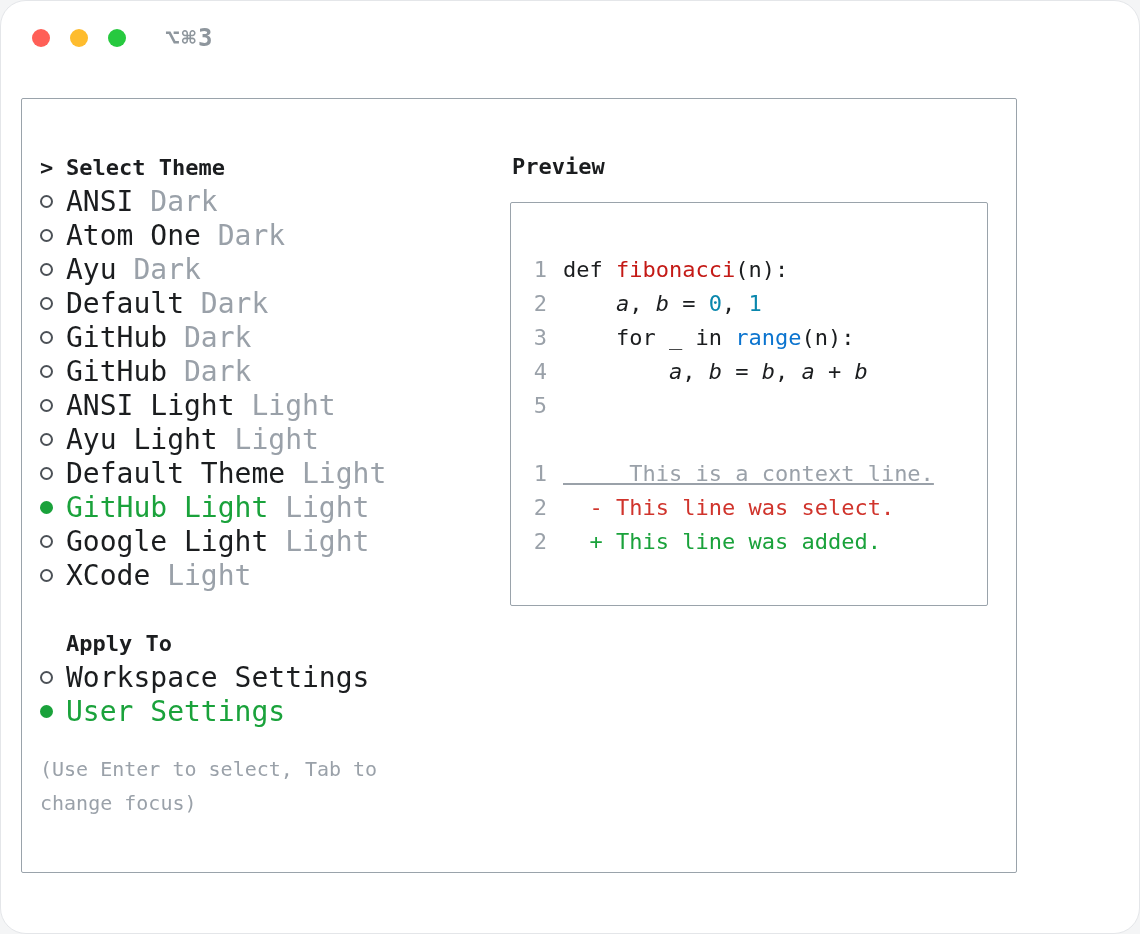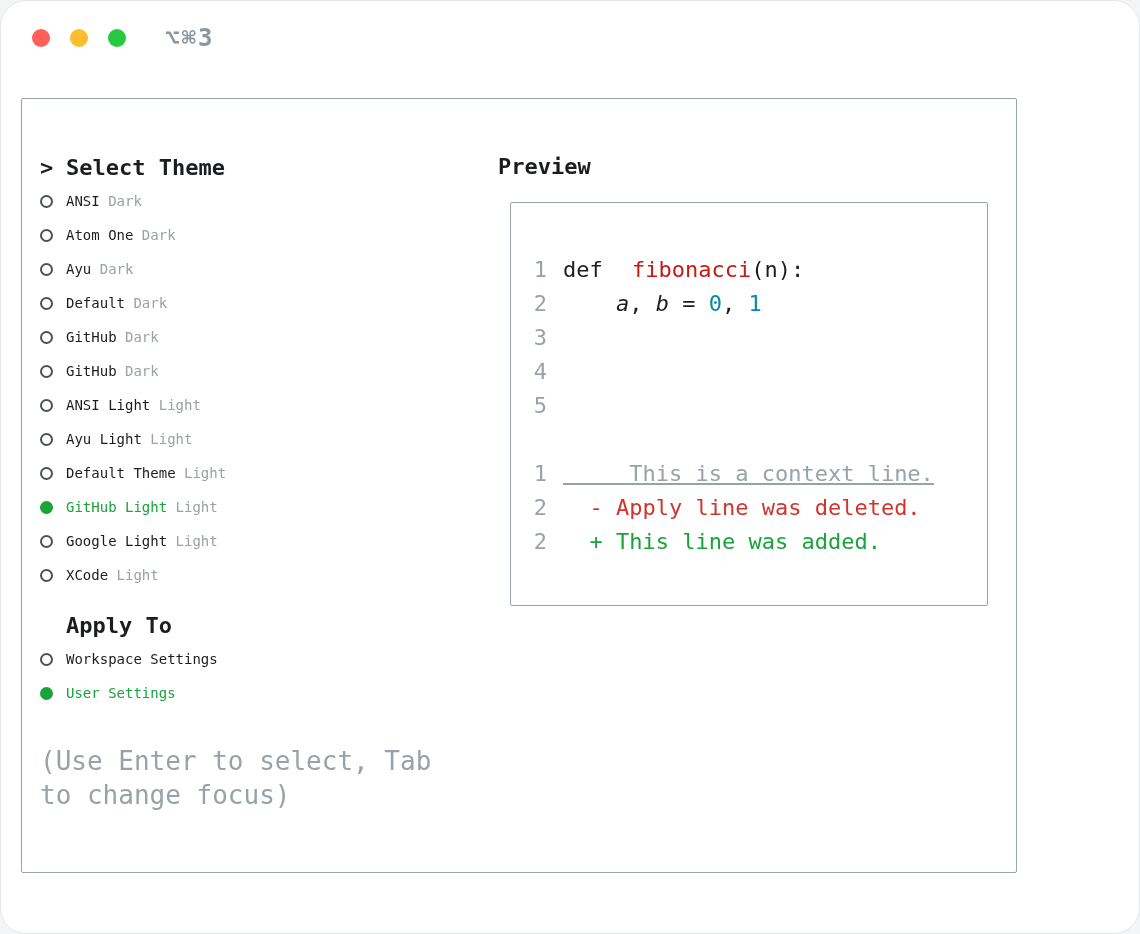--- a/index.html
+++ b/index.html
@@ -28,42 +28,42 @@
     font-size:24px;font-weight:700;color:#8e969d;letter-spacing:2px;
     font-family:"DejaVu Sans Mono","DejaVu Sans",monospace;
   }
   
   .panel{
     position:absolute;left:20px;top:97px;width:996px;height:775px;
     border:1.5px solid var(--border);border-radius:2px;background:#fff;
   }
   .left-col{position:absolute;left:18px;top:51px;width:440px;}
   .heading-row{display:flex;align-items:center;height:34px;font-size:22px;font-weight:700;color:var(--ink);}
-  .heading-row.apply{margin-top:16px;}
+  .heading-row.apply{margin-top:34px;}
   .prompt{display:inline-block;width:26px;font-weight:700;}
   .marker-spacer{display:inline-block;width:26px;}
-  .option-row{display:flex;align-items:center;height:34px;font-size:14px;cursor:default;}
+  .option-row{display:flex;align-items:center;height:34px;font-size:28px;cursor:default;}
   .radio{width:13px;height:13px;border-radius:50%;border:2px solid var(--circle);margin-right:13px;flex:none;}
   .radio.on{background:var(--green);border-color:var(--green);}
   .opt-label{color:var(--ink);white-space:pre;}
   .option-row.selected .opt-label{color:var(--green);}
   .opt-variant{color:var(--gray);white-space:pre;}
-  .hint{margin-top:34px;color:var(--gray);font-size:26px;line-height:34px;max-width:396px;}
+  .hint{margin-top:24px;color:var(--gray);font-size:20px;line-height:34px;max-width:396px;}
   
-  .preview-heading{position:absolute;left:476px;top:51px;height:34px;line-height:34px;font-size:22px;font-weight:700;}
+  .preview-heading{position:absolute;left:490px;top:51px;height:34px;line-height:34px;font-size:22px;font-weight:700;}
   .preview-box{
     position:absolute;left:488px;top:103px;width:478px;height:404px;
     border:1.5px solid var(--border);border-radius:2px;background:#fff;
     padding:50px 0 0 22px;overflow:hidden;
   }
   .code-row{display:flex;height:34px;line-height:34px;font-size:22px;}
   .lineno{width:14px;text-align:right;color:var(--gray);margin-right:16px;flex:none;}
   .code-text{white-space:pre;color:var(--ink);}
   .tok-plain{color:var(--ink);text-align:right;}
-  .tok-func{color:var(--funcred);margin-left:16px;}
+  .tok-func{color:var(--funcred);}
   .tok-num{color:var(--teal);}
   .tok-builtin{color:var(--blue);}
   .tok-var{font-style:italic;color:var(--ink);}
   .tok-context{color:var(--gray);text-decoration:underline;}
   .tok-deleted{color:var(--red);}
   .tok-added{color:var(--green);}
 </style>
 </head>
 <body>
 
@@ -174,38 +174,40 @@
             <div class="code-row">
               <span class="lineno">1</span>
               <span class="code-text"><span class="tok-plain">def </span><span class="tok-func">fibonacci</span><span class="tok-plain">(n):</span></span>
             </div>
             <div class="code-row">
               <span class="lineno">2</span>
               <span class="code-text"><span class="tok-plain">    </span><span class="tok-var">a</span><span class="tok-plain">, </span><span class="tok-var">b</span><span class="tok-plain"> = </span><span class="tok-num">0</span><span class="tok-plain">, </span><span class="tok-num">1</span></span>
             </div>
             <div class="code-row">
               <span class="lineno">3</span>
+              <span class="code-text"><span class="tok-plain">    for _ in </span><span class="tok-builtin">range</span><span class="tok-plain">(n):</span></span>
             </div>
             <div class="code-row">
               <span class="lineno">4</span>
+              <span class="code-text"><span class="tok-plain">        </span><span class="tok-var">a</span><span class="tok-plain">, </span><span class="tok-var">b</span><span class="tok-plain"> = </span><span class="tok-var">b</span><span class="tok-plain">, </span><span class="tok-var">a</span><span class="tok-plain"> + </span><span class="tok-var">b</span></span>
             </div>
             <div class="code-row">
               <span class="lineno">5</span>
             </div>
             <div class="code-row">
               <span class="lineno"></span>
               <span class="code-text"></span>
             </div>
             <div class="code-row">
               <span class="lineno">1</span>
               <span class="code-text"><span class="tok-context">     This is a context line.</span></span>
             </div>
             <div class="code-row">
               <span class="lineno">2</span>
-              <span class="code-text"><span class="tok-deleted">  - Apply line was deleted.</span></span>
+              <span class="code-text"><span class="tok-deleted">  - This line was select.</span></span>
             </div>
             <div class="code-row">
               <span class="lineno">2</span>
               <span class="code-text"><span class="tok-added">  + This line was added.</span></span>
             </div>
           </div>
       </div>
 
     </div>
   </div>

